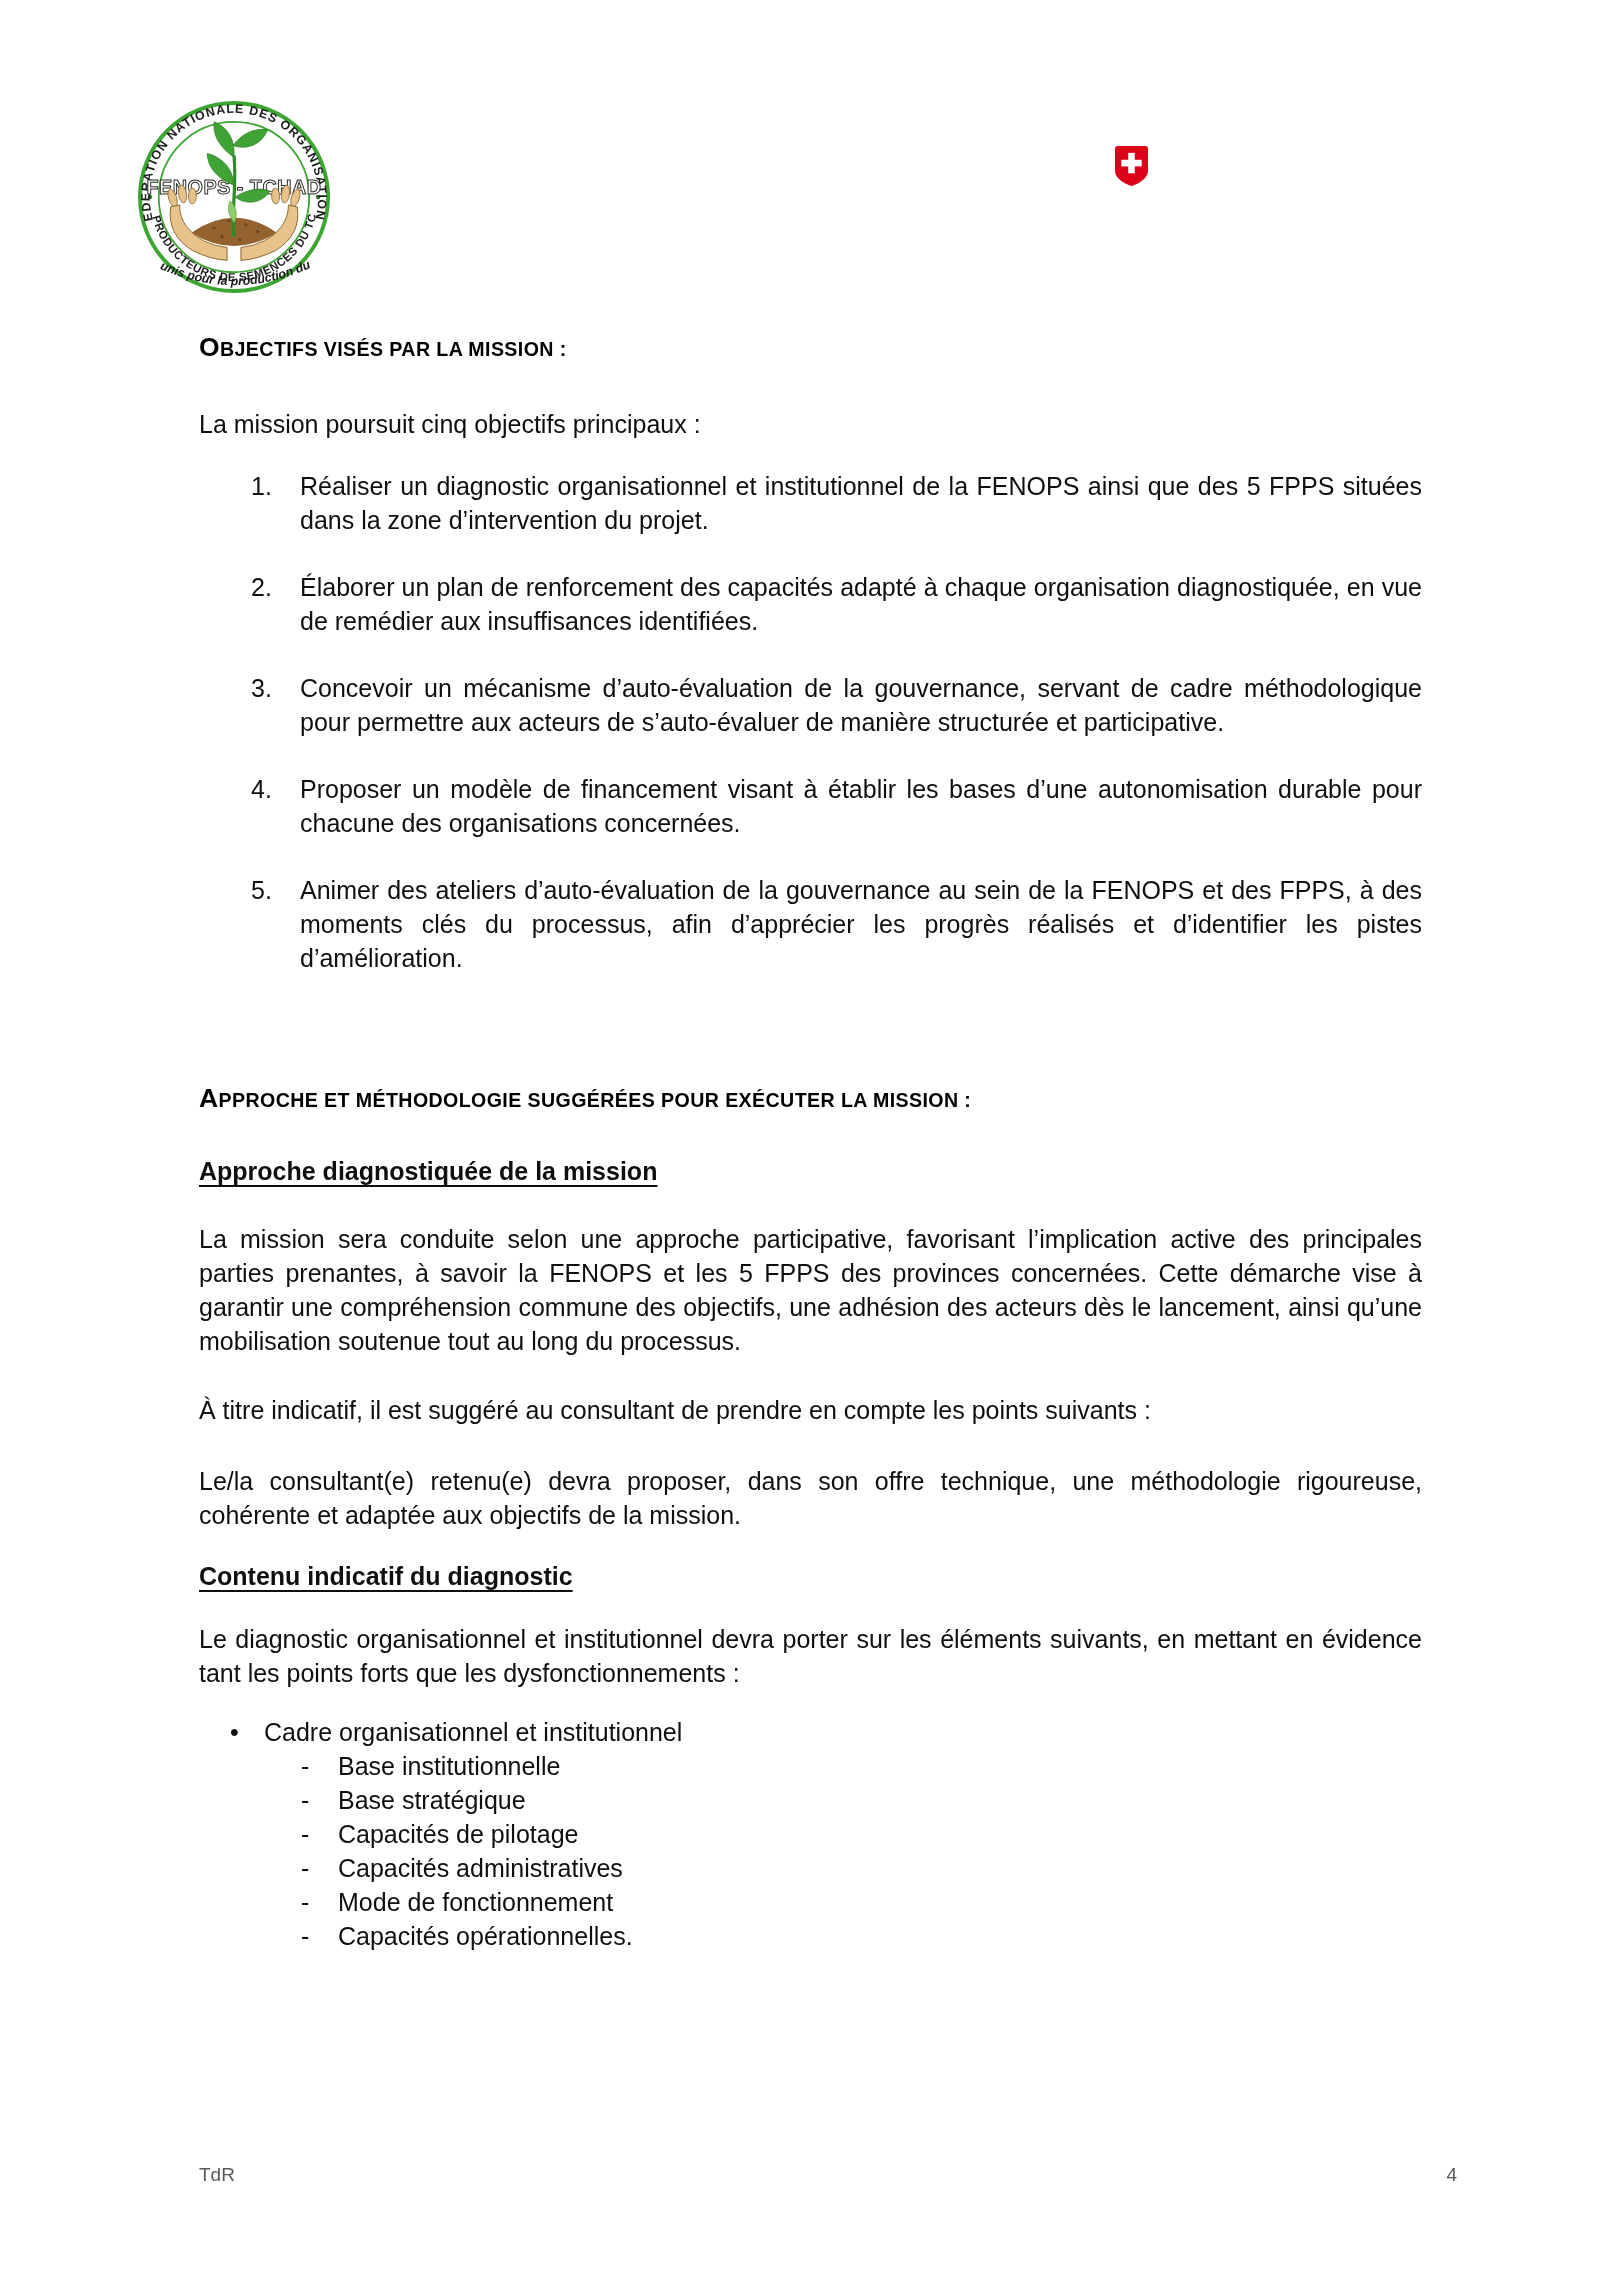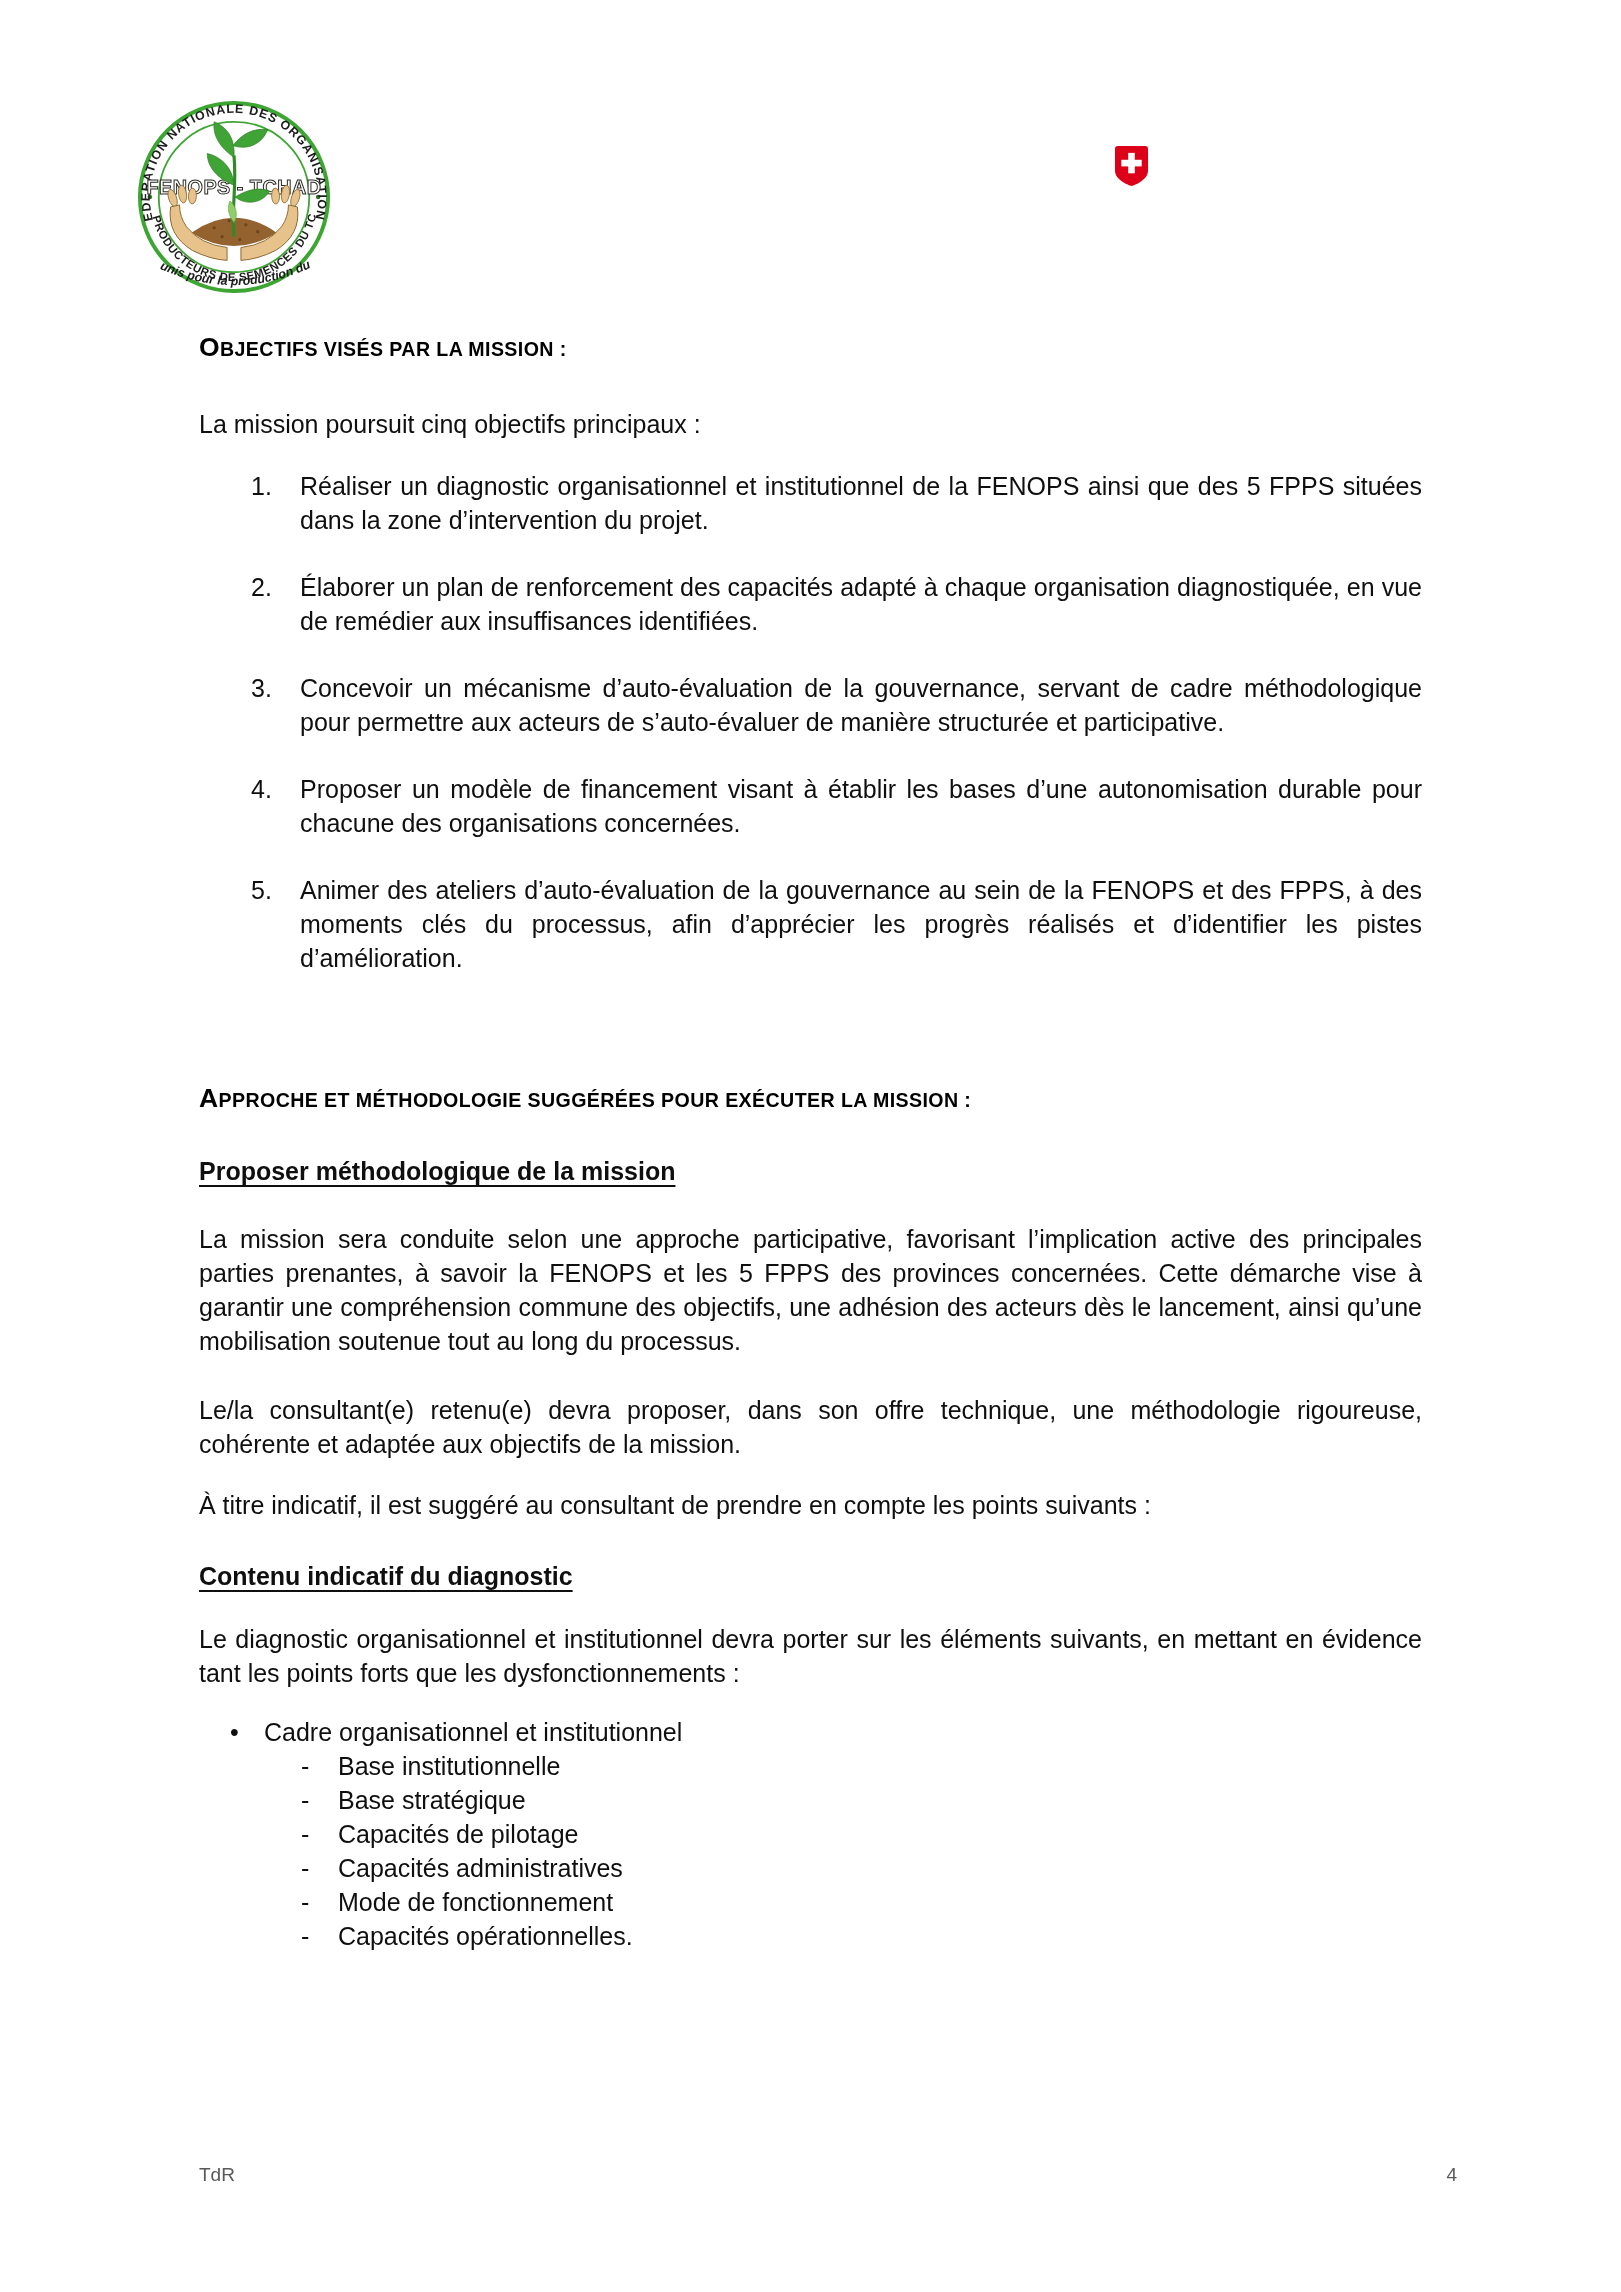--- a/index.html
+++ b/index.html
@@ -121,27 +121,27 @@
       <span class="num">4.</span>
       <span class="txt">Proposer un modèle de financement visant à établir les bases d’une autonomisation durable pour chacune des organisations concernées.</span>
     </div>
     <div class="body-text num-item">
       <span class="num">5.</span>
       <span class="txt">Animer des ateliers d’auto-évaluation de la gouvernance au sein de la FENOPS et des FPPS, à des moments clés du processus, afin d’apprécier les progrès réalisés et d’identifier les pistes d’amélioration.</span>
     </div>
 
     <h2 class="sc-heading h1-app">APPROCHE ET MÉTHODOLOGIE SUGGÉRÉES POUR EXÉCUTER LA MISSION :</h2>
 
-    <h3 class="subhead">Proposer méthodologique de la mission</h3>
+    <h3 class="subhead">Approche diagnostiquée de la mission</h3>
 
     <p class="body-text para">La mission sera conduite selon une approche participative, favorisant l’implication active des principales parties prenantes, à savoir la FENOPS et les 5 FPPS des provinces concernées. Cette démarche vise à garantir une compréhension commune des objectifs, une adhésion des acteurs dès le lancement, ainsi qu’une mobilisation soutenue tout au long du processus.</p>
 
+    <p class="body-text para para3">À titre indicatif, il est suggéré au consultant de prendre en compte les points suivants :</p>
+
     <p class="body-text para para2">Le/la consultant(e) retenu(e) devra proposer, dans son offre technique, une méthodologie rigoureuse, cohérente et adaptée aux objectifs de la mission.</p>
-
-    <p class="body-text para para3">À titre indicatif, il est suggéré au consultant de prendre en compte les points suivants :</p>
 
     <h3 class="subhead sub2">Contenu indicatif du diagnostic</h3>
 
     <p class="body-text para para4">Le diagnostic organisationnel et institutionnel devra porter sur les éléments suivants, en mettant en évidence tant les points forts que les dysfonctionnements :</p>
 
     <div class="body-text bullet-row">
       <span class="bullet-glyph">•</span>
       <span>Cadre organisationnel et institutionnel</span>
     </div>
 

